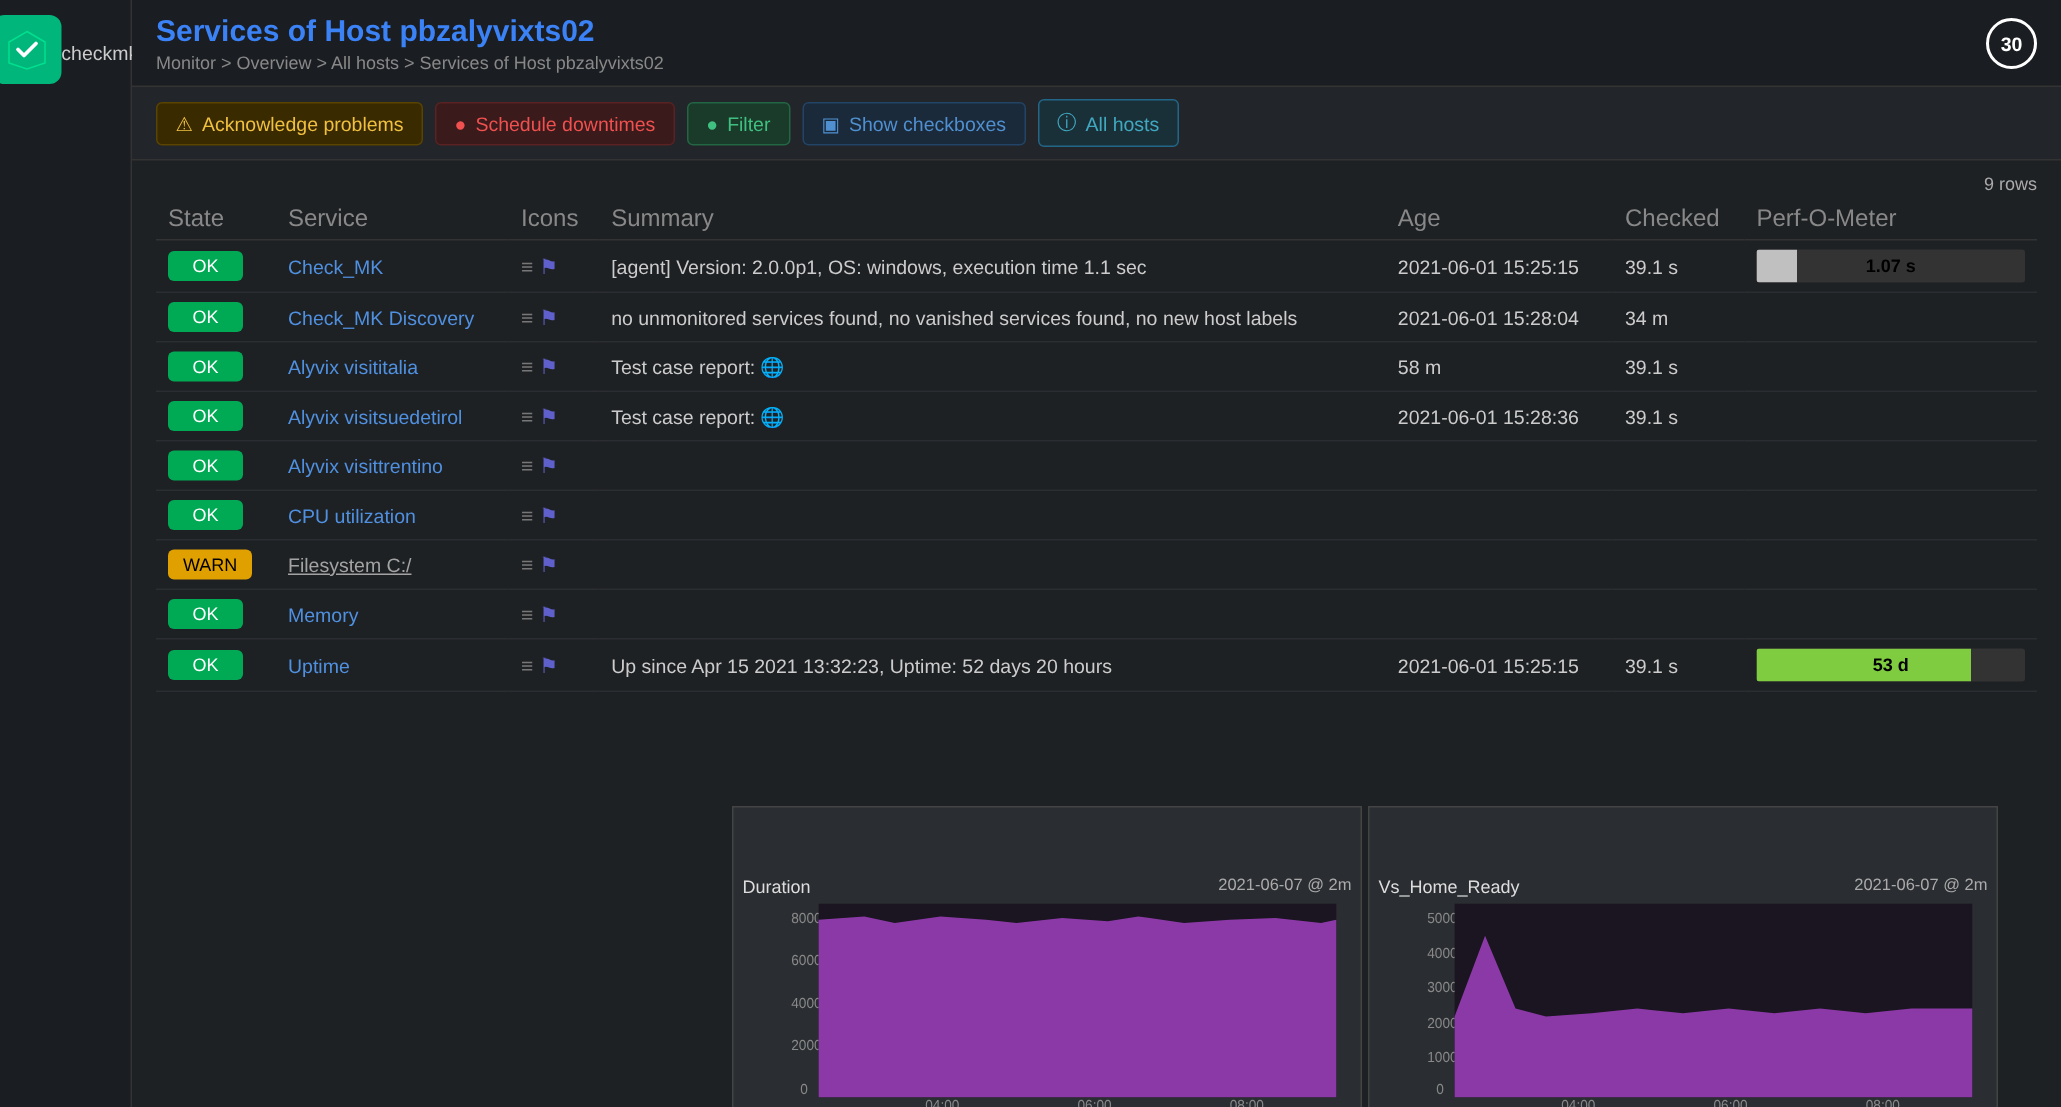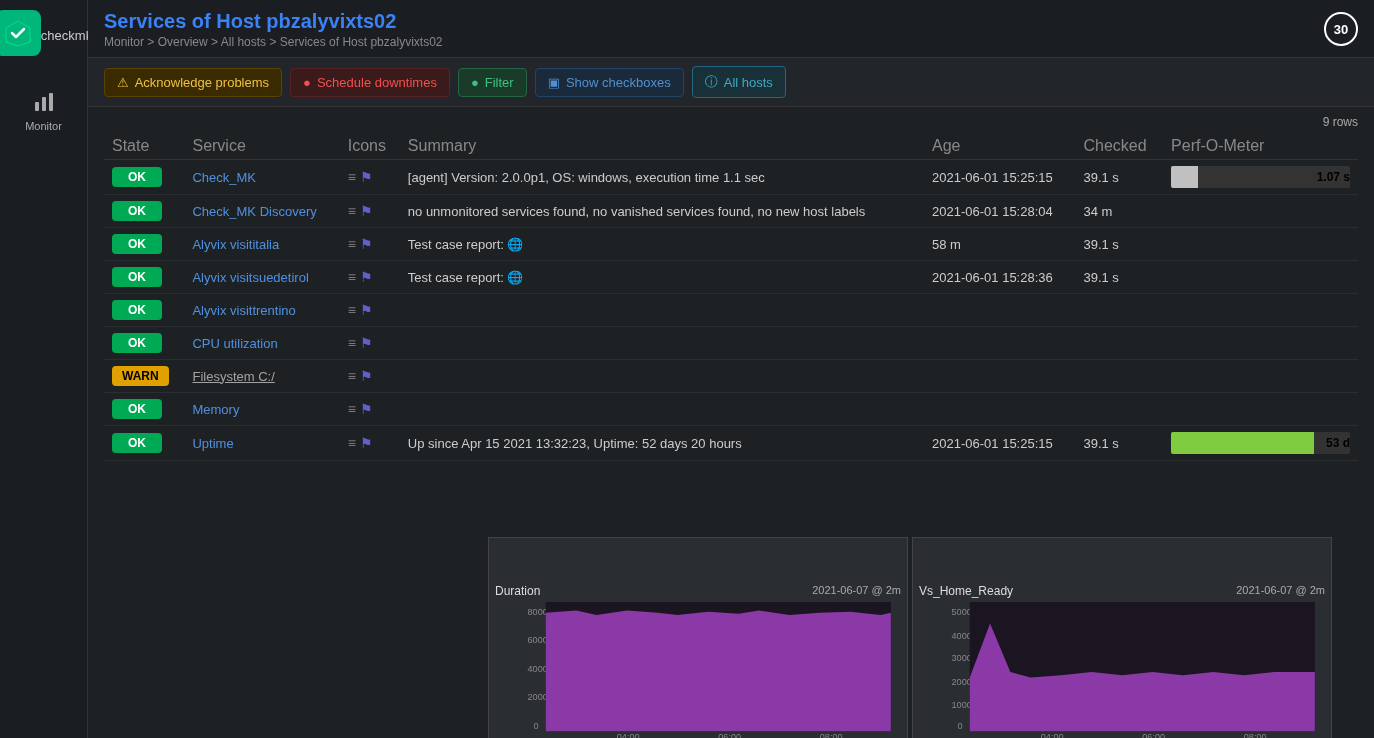--- a/index.html
+++ b/index.html
@@ -198,21 +198,21 @@
       padding: 6px 8px;
       vertical-align: middle;
       color: #ccc;
       font-size: 13px;
     }
     .state-badge {
       display: inline-block;
       padding: 3px 10px;
       border-radius: 4px;
       font-size: 12px;
-      font-weight: bold;
+      font-weight: normal;
       color: #fff;
       min-width: 50px;
       text-align: center;
     }
     .state-ok { background: #00aa55; }
     .state-warn { background: #e0a000; color: #000; }
 
     .icon-cell {
       display: flex;
       gap: 4px;
@@ -222,21 +222,21 @@
     .icon-bookmark { font-size: 14px; color: #6060cc; }
 
     .perf-bar-container {
       background: #333;
       border-radius: 2px;
       position: relative;
       height: 22px;
       min-width: 160px;
       display: flex;
       align-items: center;
-      justify-content: flex-end;
+      justify-content: center;
       overflow: hidden;
     }
     .perf-bar-fill {
       position: absolute;
       left: 0; top: 0; bottom: 0;
       background: #c0c0c0;
     }
     .perf-bar-text {
       position: relative;
       z-index: 1;
@@ -280,30 +280,20 @@
   <div id="logo-area">
     <div id="logo-icon">
       <svg viewBox="0 0 30 30" fill="none" xmlns="http://www.w3.org/2000/svg">
         <polygon points="15,3 27,10 27,24 15,28 3,24 3,10" fill="#00b67a" stroke="#00e090" stroke-width="1"></polygon>
         <polyline points="9,15 13,19 21,11" stroke="white" stroke-width="2.5" fill="none" stroke-linecap="round" stroke-linejoin="round"></polyline>
       </svg>
     </div>
     <span>checkmk</span>
   </div>
 
-  <div class="sidebar-nav-item">
-    <div class="sidebar-nav-icon">
-      <svg width="24" height="24" viewBox="0 0 24 24" fill="#aaa">
-        <rect x="3" y="12" width="4" height="9" rx="1"></rect>
-        <rect x="10" y="7" width="4" height="14" rx="1"></rect>
-        <rect x="17" y="3" width="4" height="18" rx="1"></rect>
-      </svg>
-    </div>
-    <span>Monitor</span>
-  </div>
 
 
 </div>
 
 <div id="main">
 
   <div id="header">
     <div id="refresh-timer">30</div>
     <div id="page-title">Services of Host pbzalyvixts02</div>
     <div id="breadcrumb">Monitor &gt; Overview &gt; All hosts &gt; Services of Host pbzalyvixts02</div>

